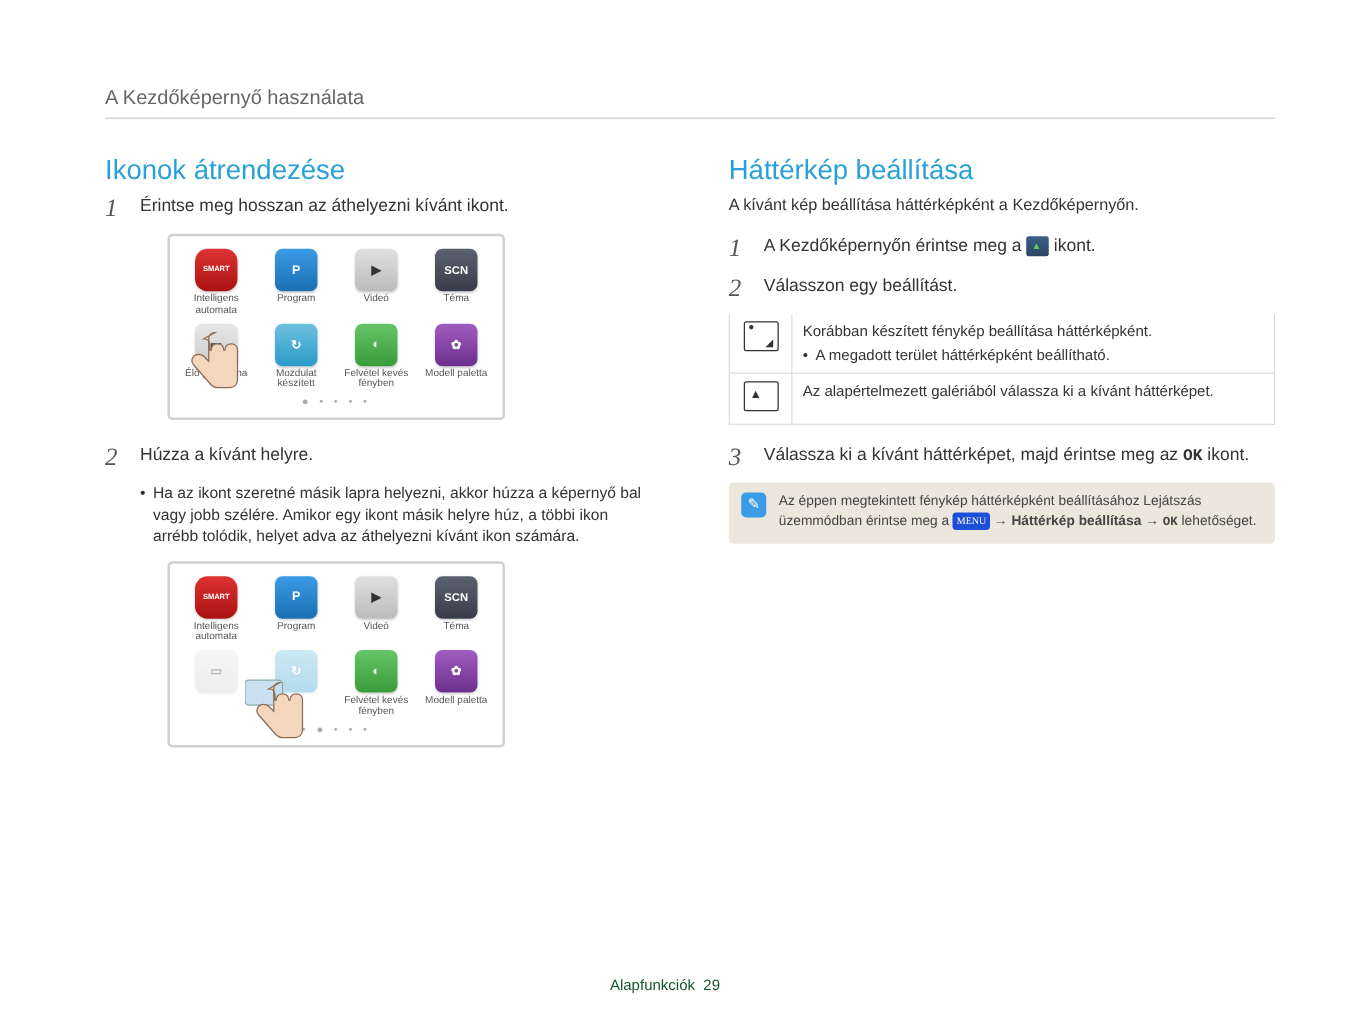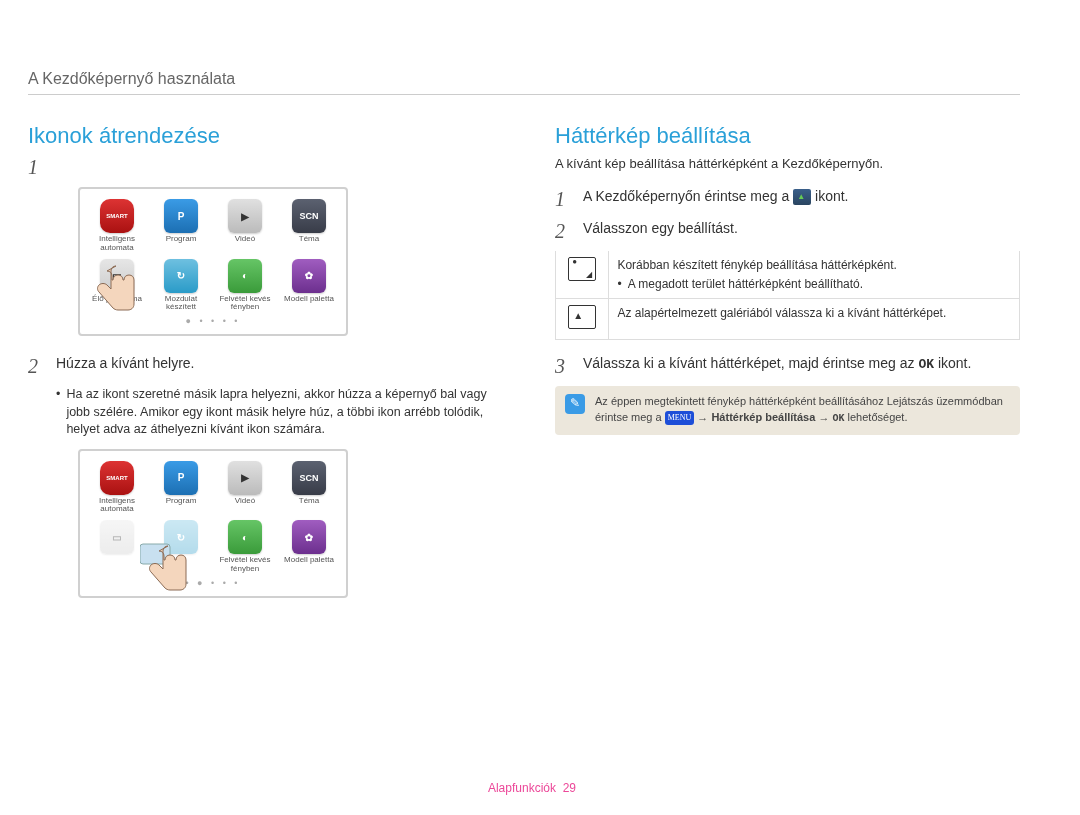--- a/index.html
+++ b/index.html
@@ -6,21 +6,21 @@
     margin: 0;
     padding: 0;
     width: 1080px;
     height: 815px;
     font-family: Arial, Helvetica, sans-serif;
     background: #fff;
     color: #333;
     position: relative;
   }
   .page {
-    padding: 70px 60px 0 28px;
+    padding: 70px 60px 0 84px;
   }
   .header-line {
     font-size: 16px;
     color: #666;
     padding-bottom: 6px;
     border-bottom: 1px solid #ccc;
     margin-bottom: 28px;
   }
   .columns {
     display: flex;
@@ -234,21 +234,21 @@
     display:flex;align-items:center;justify-content:center;
     font-size:12px;
     flex-shrink:0;
   }
   .footer {
     position:absolute;
     bottom:20px;
     left:0;right:16px;
     text-align:center;
     font-size:12px;
-    color:#ec4899;
+    color:#14532d;
   }
   .wallpaper-inline-icon {
     display:inline-block;
     width:18px;height:16px;
     background:linear-gradient(#3a5f8a,#2a4560);
     border-radius:2px;
     vertical-align:middle;
     position:relative;
   }
   .wallpaper-inline-icon::after{
@@ -265,20 +265,21 @@
 <div class="page">
   <div class="header-line">A Kezdőképernyő használata</div>
 
   <div class="columns">
 
     <div class="col">
       <h2 class="section-title">Ikonok átrendezése</h2>
 
       <div class="step">
         <div class="step-num">1</div>
+        <div class="step-text">Érintse meg hosszan az áthelyezni kívánt ikont.</div>
       </div>
 
       <div class="phone-shot">
         <div class="icon-grid">
           <div class="icon-cell">
               <div class="app-icon icon-smart">SMART</div>
               <div class="app-label">Intelligens automata</div>
             </div>
           <div class="icon-cell">
               <div class="app-icon icon-program">P</div>

